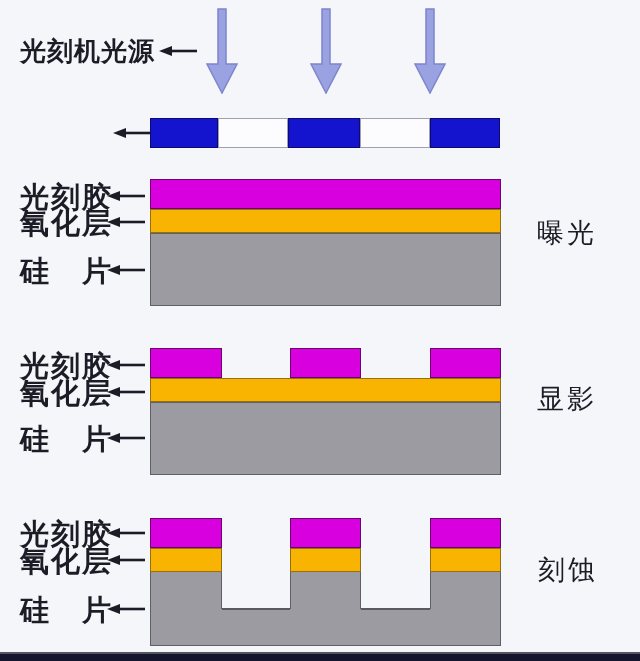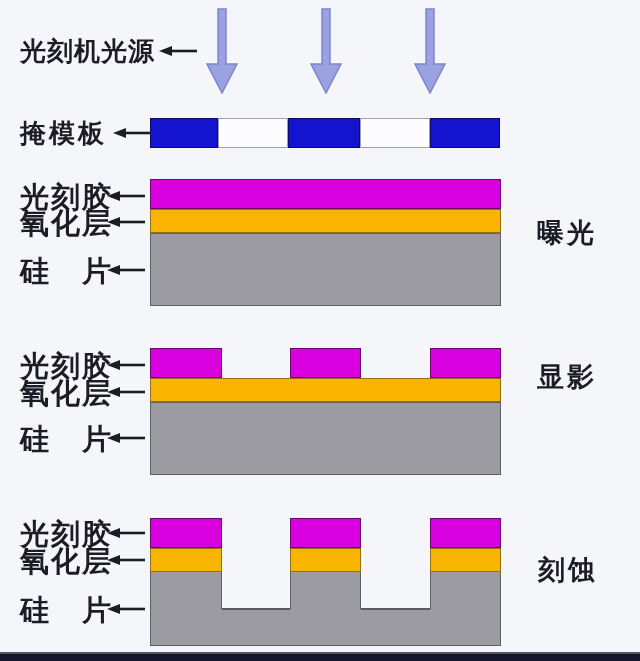--- a/index.html
+++ b/index.html
@@ -9,21 +9,21 @@
     font-family:"Liberation Sans","DejaVu Sans",sans-serif;
     color:var(--ink,#1c1c26);
   }
   .lbl{
     position:absolute;font-size:29px;font-weight:600;line-height:1;
     letter-spacing:2px;white-space:nowrap;color:var(--ink,#1c1c26);
   }
   .lbl.src{font-size:26px;letter-spacing:1px;}
   .lbl.mask{letter-spacing:3px;font-size:26px;}
   .stage-name{
-    position:absolute;font-size:27px;font-weight:700;line-height:1;
+    position:absolute;font-size:27px;font-weight:400;line-height:1;
     letter-spacing:3px;white-space:nowrap;color:var(--ink,#1c1c26);text-align:right;
   }
   .layer{position:absolute;box-sizing:border-box;}
   .resist{background:var(--resist,#d900e0);border:1px solid rgba(70,8,70,.75);}
   .oxide{background:var(--oxide,#f8b400);border:1px solid rgba(130,100,20,.85);}
   .silicon{background:var(--silicon,#9b9ba1);border:1px solid #5f5f68;}
   .mask-blue{background:var(--mask-blue,#1414cf);border:1px solid #0a0a70;}
   .mask-gap{background:#fcfcff;border:1px solid #a0a0ac;}
   .pillar{background:var(--silicon,#9b9ba1);border-left:1px solid #5f5f68;border-right:1px solid #5f5f68;}
   .base{background:var(--silicon,#9b9ba1);border:1px solid #5f5f68;border-top:none;}
@@ -47,21 +47,20 @@
   <svg class="arrow-d" style="left:414px;top:8px" width="32" height="86" viewBox="0 0 32 86">
     <path d="M12 1 h8 v55 h11 L16 85 L1 56 h11 Z" fill="var(--light-arrow)" stroke="var(--light-arrow-edge)" stroke-width="1.5"></path>
   </svg>
 
   <div class="lbl src" style="left:20px;top:38px">光刻机光源</div>
   <svg class="arrow-l" style="left:158px;top:45px" width="40" height="12" viewBox="0 0 40 12">
     <line x1="39" y1="6" x2="12" y2="6" stroke="currentColor" stroke-width="2.6"></line>
     <path d="M1 6 L14 1 L14 11 Z" fill="currentColor"></path>
   </svg>
 
-  <div class="lbl mask" style="left:20px;top:120px">掩模板</div>
   <svg class="arrow-l" style="left:112px;top:127px" width="40" height="12" viewBox="0 0 40 12">
     <line x1="39" y1="6" x2="12" y2="6" stroke="currentColor" stroke-width="2.6"></line>
     <path d="M1 6 L14 1 L14 11 Z" fill="currentColor"></path>
   </svg>
   <div class="layer mask-blue" style="left:150px;top:118px;width:68px;height:30px"></div>
   <div class="layer mask-gap" style="left:218px;top:118px;width:70px;height:30px"></div>
   <div class="layer mask-blue" style="left:288px;top:118px;width:72px;height:30px"></div>
   <div class="layer mask-gap" style="left:360px;top:118px;width:70px;height:30px"></div>
   <div class="layer mask-blue" style="left:430px;top:118px;width:70px;height:30px"></div>
 
@@ -102,21 +101,21 @@
     <line x1="39" y1="6" x2="12" y2="6" stroke="currentColor" stroke-width="2.6"></line>
     <path d="M1 6 L14 1 L14 11 Z" fill="currentColor"></path>
   </svg>
 
   <div class="layer resist" style="left:150px;top:348px;width:72px;height:30px"></div>
   <div class="layer resist" style="left:290px;top:348px;width:71px;height:30px"></div>
   <div class="layer resist" style="left:430px;top:348px;width:71px;height:30px"></div>
   <div class="layer oxide" style="left:150px;top:378px;width:351px;height:24px"></div>
   <div class="layer silicon" style="left:150px;top:402px;width:351px;height:73px"></div>
 
-  <div class="stage-name" style="left:537px;top:364px">显影</div>
+  <div class="stage-name" style="left:537px;top:386px">显影</div>
 
   <div class="lbl" style="left:20px;top:520px">光刻胶</div>
   <svg class="arrow-l" style="left:106px;top:527px" width="40" height="12" viewBox="0 0 40 12">
     <line x1="39" y1="6" x2="12" y2="6" stroke="currentColor" stroke-width="2.6"></line>
     <path d="M1 6 L14 1 L14 11 Z" fill="currentColor"></path>
   </svg>
   <div class="lbl" style="left:20px;top:547px">氧化层</div>
   <svg class="arrow-l" style="left:106px;top:554px" width="40" height="12" viewBox="0 0 40 12">
     <line x1="39" y1="6" x2="12" y2="6" stroke="currentColor" stroke-width="2.6"></line>
     <path d="M1 6 L14 1 L14 11 Z" fill="currentColor"></path>

